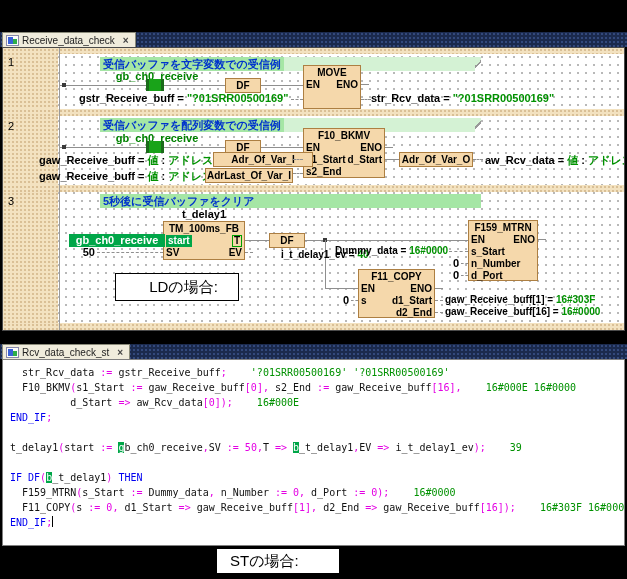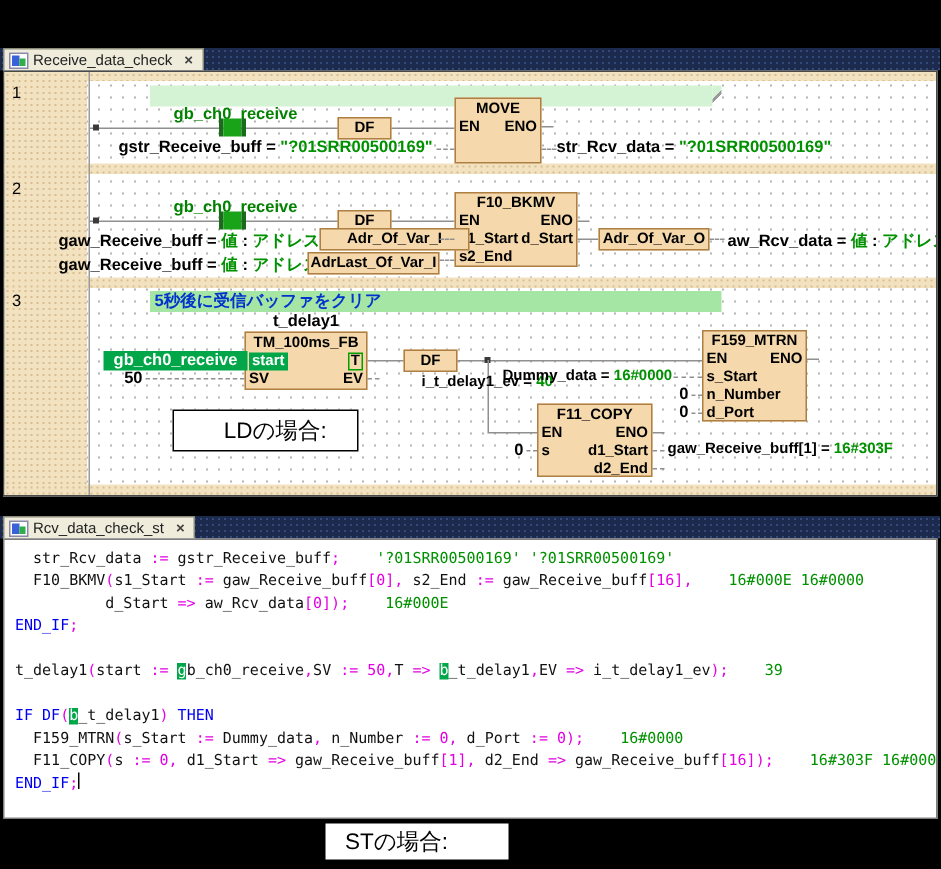--- a/index.html
+++ b/index.html
@@ -82,20 +82,21 @@
     <div class="beige" style="left:0;top:61px;width:621px;height:7px;"></div>
     <div class="beige" style="left:0;top:137px;width:621px;height:7px;"></div>
     <div class="beige" style="left:0;top:275px;width:621px;height:9px;"></div>
     <div class="rail" style="left:56px;top:0;height:284px;"></div>
 
     <div class="rnum" style="top:8px;">1</div>
     <div class="rnum" style="top:72px;">2</div>
     <div class="rnum" style="top:147px;">3</div>
 
     <div class="cm" style="left:97px;top:9px;width:381px;">
+      <span class="cm-t">受信バッファを文字変数での受信例</span>
       <span class="cm-f"></span>
       <span class="cm-fold"></span>
     </div>
     <div class="lbl glbl" style="left:98px;top:22px;width:112px;">gb_ch0_receive</div>
     <div class="wire" style="left:57px;top:37px;width:243px;"></div>
     <div class="dot" style="left:59px;top:35px;"></div>
     <div class="contact" style="left:143px;top:31px;">
       <i class="cbar"></i>
         <i class="csq"></i>
         <i class="cbar"></i>
@@ -111,20 +112,25 @@
     <div class="wire" style="left:358px;top:36px;width:8px;"></div>
     <div class="lbl" style="left:76px;top:44px;">
       <span class="nm">gstr_Receive_buff = </span><span class="vl">"?01SRR00500169"</span>
     </div>
     <div class="dash" style="left:288px;top:51px;width:12px;"></div>
     <div class="dash" style="left:358px;top:51px;width:10px;"></div>
     <div class="lbl" style="left:368px;top:44px;">
       <span class="nm">str_Rcv_data = </span><span class="vl">"?01SRR00500169"</span>
     </div>
 
+    <div class="cm" style="left:97px;top:70px;width:381px;">
+      <span class="cm-t">受信バッファを配列変数での受信例</span>
+      <span class="cm-f"></span>
+      <span class="cm-fold"></span>
+    </div>
     <div class="lbl glbl" style="left:98px;top:84px;width:112px;">gb_ch0_receive</div>
     <div class="wire" style="left:57px;top:99px;width:243px;"></div>
     <div class="dot" style="left:59px;top:97px;"></div>
     <div class="contact" style="left:143px;top:93px;">
       <i class="cbar"></i>
         <i class="csq"></i>
         <i class="cbar"></i>
     </div>
     <div class="sb" style="left:222px;top:92px;width:36px;height:15px;">DF</div>
     <div class="fb" style="left:300px;top:80px;width:82px;height:50px;">
@@ -229,20 +235,23 @@
       </div>
     </div>
     <div class="lbl" style="left:338px;top:246px;width:8px;text-align:right;">0</div>
     <div class="dash" style="left:348px;top:252px;width:7px;"></div>
     <div class="wire" style="left:432px;top:240px;width:8px;"></div>
     <div class="dash" style="left:432px;top:252px;width:8px;"></div>
     <div class="lbl" style="left:442px;top:246px;font-size:10px;">
       <span class="nm">gaw_Receive_buff[1] = </span><span class="vl">16#303F</span>
     </div>
     <div class="dash" style="left:432px;top:264px;width:8px;"></div>
+    <div class="lbl" style="left:442px;top:258px;font-size:10px;">
+      <span class="nm">gaw_Receive_buff[16] = </span><span class="vl">16#0000</span>
+    </div>
     <div class="caption" style="left:112px;top:225px;width:124px;height:28px;justify-content:center;">
       <span>LDの場合:</span>
     </div>
   </div>
 
   <div class="tabbar" style="top:344px;">
     <div class="tab">
       <span class="tab-icon">
           <i class="ti-b"></i>
           <i class="ti-g"></i>

